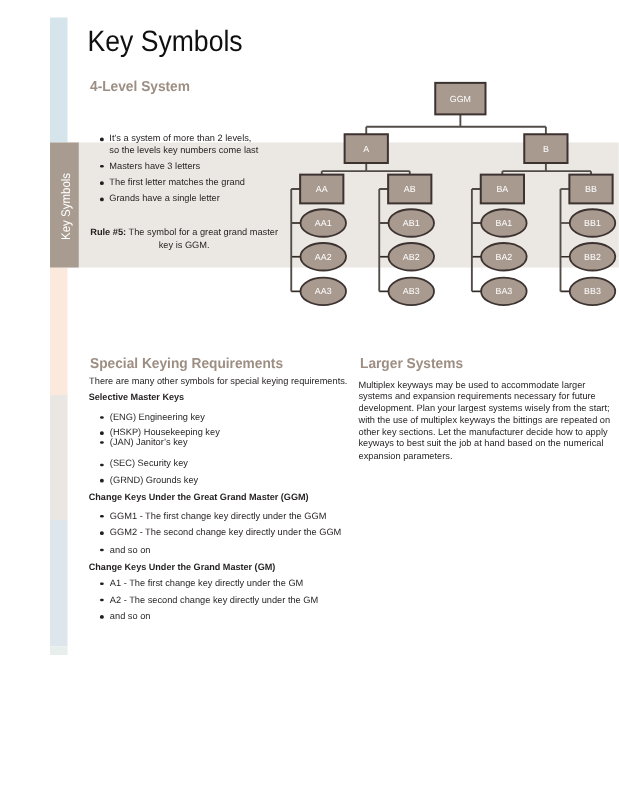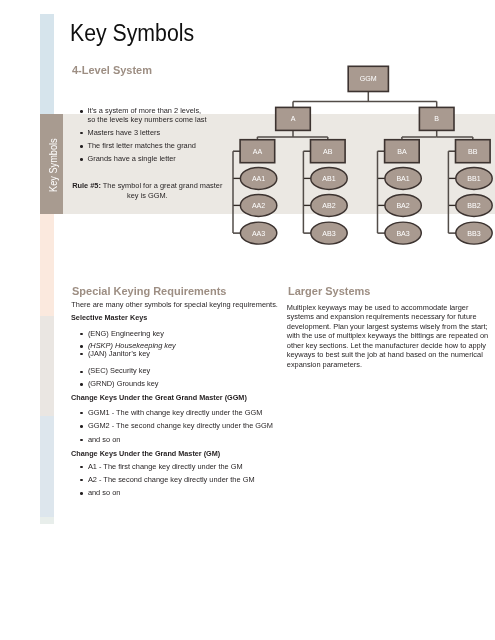--- a/index.html
+++ b/index.html
@@ -76,30 +76,30 @@
     <b>Rule #5:</b><span> The symbol for a great grand master key is GGM.</span>
   </div>
 
   <div class="h2" style="left:32.2px;top:285.8px;">Special Keying Requirements</div>
   <div class="body" style="left:31.3px;top:299.9px;width:210px;">There are many other symbols for special keying requirements.</div>
 
   <div class="sub" style="left:31.3px;top:313.2px;">Selective Master Keys</div>
   <ul class="bl" style="left:39.6px;top:328.6px;width:180px;">
 
     <li style="top:0px;"><span>(ENG) Engineering key</span></li>
-    <li style="top:12.6px;font-style:italic;"><span>(HSKP) Housekeeping key</span></li>
+    <li style="top:12.6px;"><span>(HSKP) Housekeeping key</span></li>
     <li style="top:20px;"><span>(JAN) Janitor’s key</span></li>
     <li style="top:37.8px;"><span>(SEC) Security key</span></li>
     <li style="top:50.4px;"><span>(GRND) Grounds key</span></li>
   </ul>
 
   <div class="sub" style="left:31.3px;top:393.4px;">Change Keys Under the Great Grand Master (GGM)</div>
   <ul class="bl" style="left:39.6px;top:407.6px;width:205px;">
 
-    <li style="top:0px;"><span>GGM1 - The with change key directly under the GGM</span></li>
+    <li style="top:0px;"><span>GGM1 - The first change key directly under the GGM</span></li>
     <li style="top:13.5px;"><span>GGM2 - The second change key directly under the GGM</span></li>
     <li style="top:27.1px;"><span>and so on</span></li>
   </ul>
 
   <div class="sub" style="left:31.3px;top:448.5px;">Change Keys Under the Grand Master (GM)</div>
   <ul class="bl" style="left:39.6px;top:461.6px;width:205px;">
 
     <li style="top:0px;"><span>A1 - The first change key directly under the GM</span></li>
     <li style="top:13.2px;"><span>A2 - The second change key directly under the GM</span></li>
     <li style="top:26.3px;"><span>and so on</span></li>

